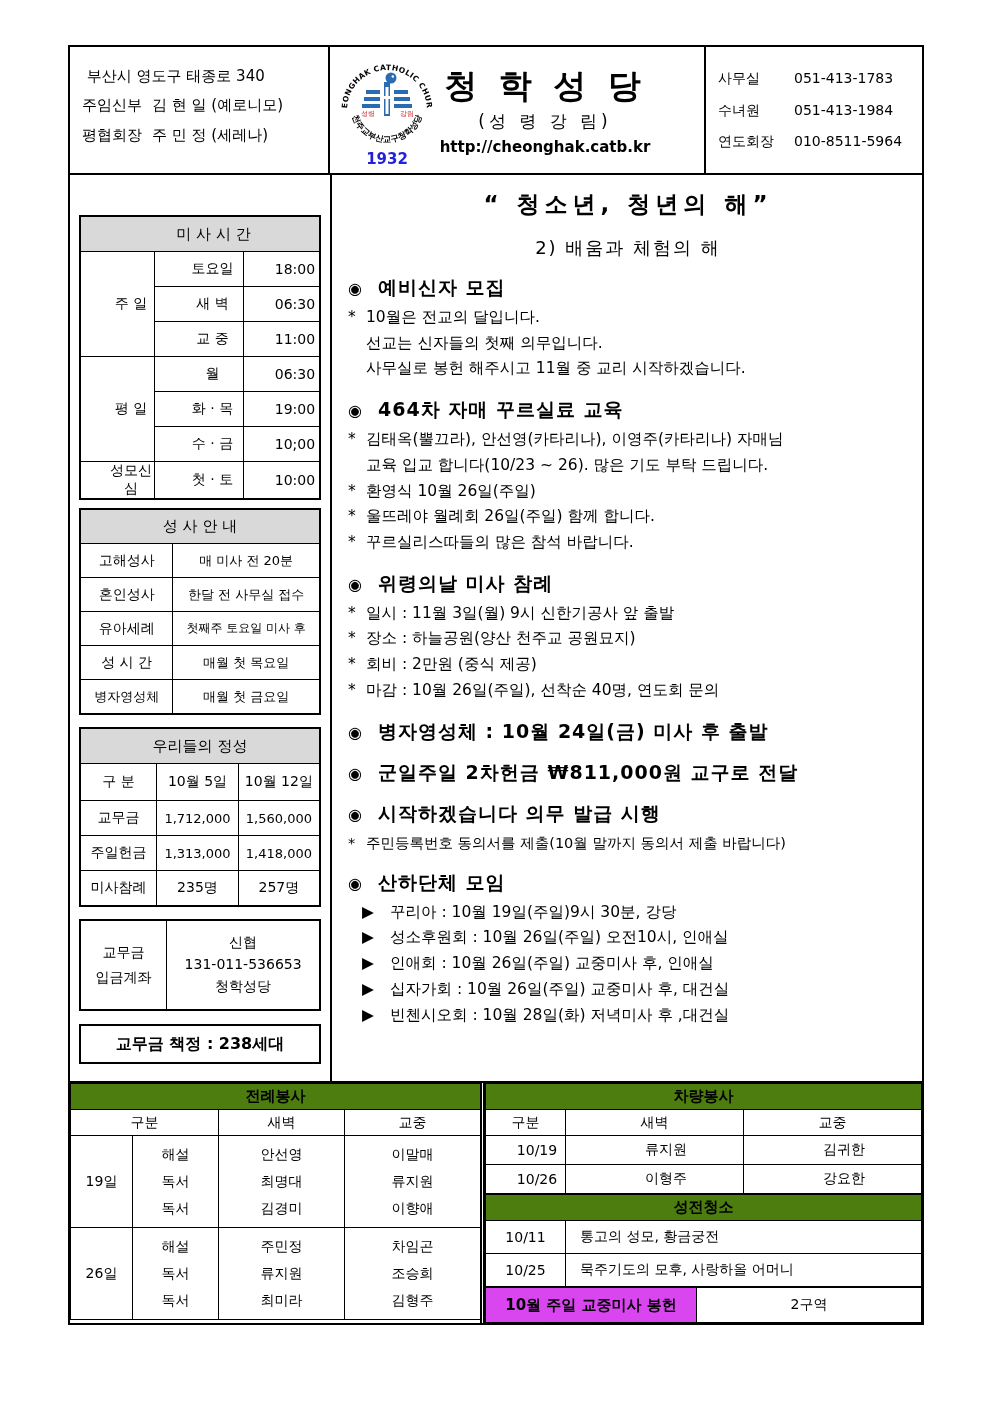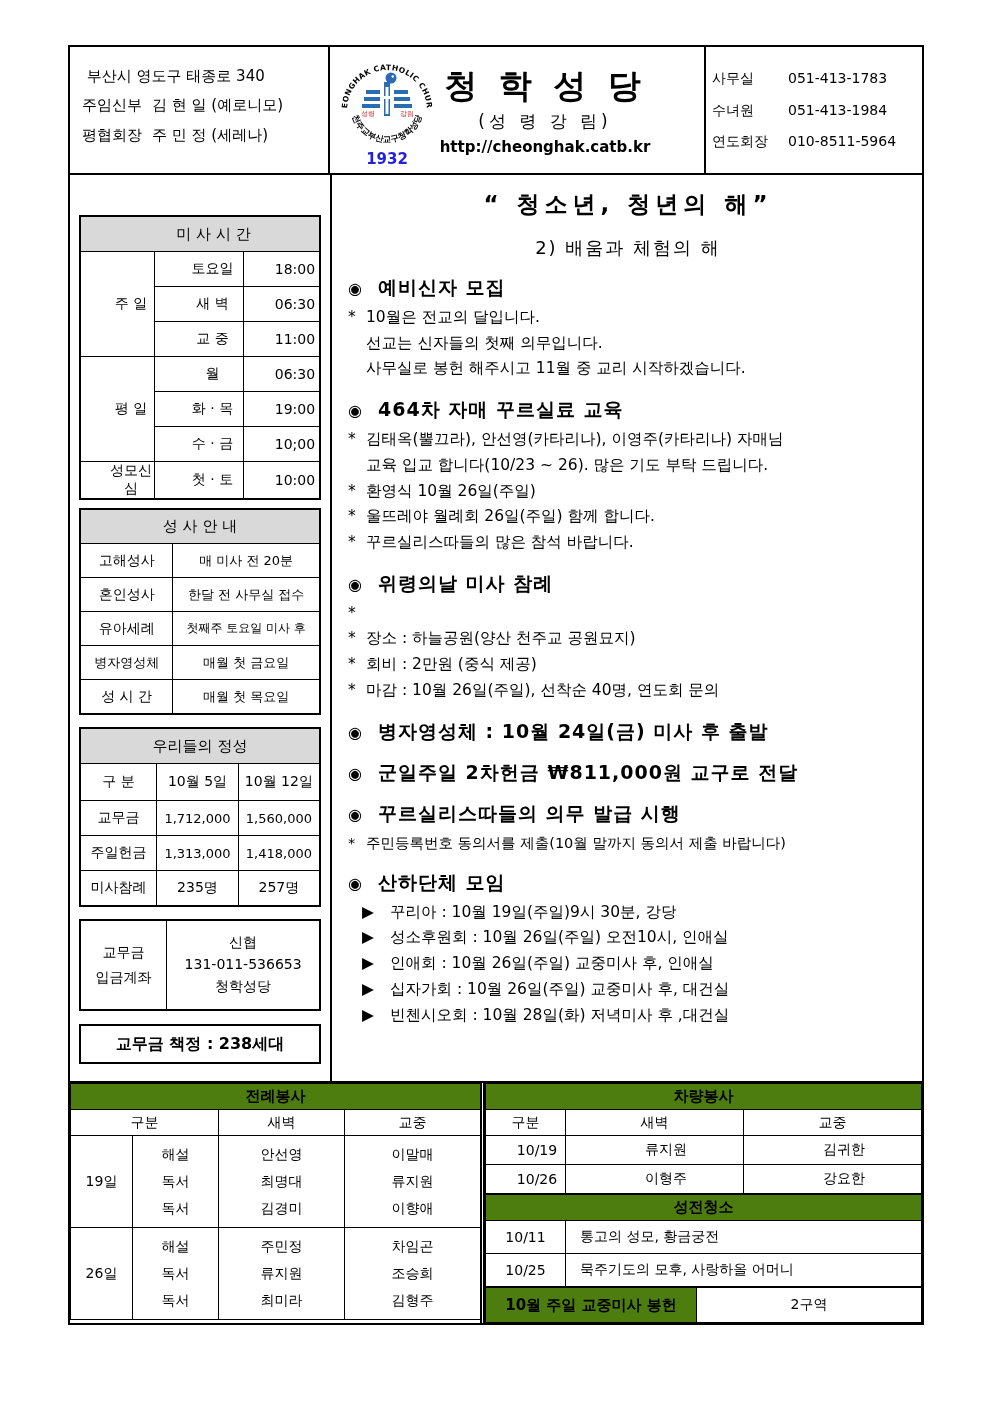--- a/index.html
+++ b/index.html
@@ -13,21 +13,21 @@
 
   
   .header{display:flex;border-bottom:2px solid #000;height:128px;box-sizing:border-box;}
   .h-left{width:260px;box-sizing:border-box;border-right:2px solid #000;padding:15px 4px 0 12px;font-size:15px;line-height:1.95;white-space:nowrap;}
   .h-left .lbl{margin-right:10px;}
   .h-center{flex:1;display:flex;align-items:center;padding:4px 2px 4px 8px;min-width:0;}
   .name-block{flex:1;text-align:center;}
   .church-name{font-size:33px;font-weight:bold;letter-spacing:5px;white-space:nowrap;}
   .church-sub{font-size:17px;letter-spacing:4px;margin-top:1px;}
   .church-url{font-size:15px;margin-top:5px;font-weight:bold;}
-  .h-right{width:218px;box-sizing:border-box;border-left:2px solid #000;padding:16px 4px 0 6px;font-size:14px;line-height:2.25;margin-left:48px;}
+  .h-right{width:218px;box-sizing:border-box;border-left:2px solid #000;padding:16px 4px 0 12px;font-size:14px;line-height:2.25;margin-left:48px;}
   .contact-row{display:flex;white-space:nowrap;}
   .contact-label{display:inline-block;width:68px;text-align:justify;text-align-last:justify;margin-right:8px;flex:none;}
 
   
   .body-row{display:flex;border-bottom:2px solid #000;min-height:908px;box-sizing:border-box;}
   .sidebar{width:260px;box-sizing:border-box;padding-top:40px;flex:none;}
   .content{flex:1;border-left:2px solid #000;padding:10px 14px 0 16px;min-width:0;}
 
   
   table{border-collapse:collapse;}
@@ -67,21 +67,21 @@
   .b-right{flex:1;border-left:5px double #000;min-width:0;}
   .bt{width:100%;font-size:14px;text-align:center;table-layout:fixed;}
   .bt td{border:1px solid #000;height:25px;padding:0 2px;}
   .bt .ttl td{background:#4d7c0f;font-weight:bold;font-size:15px;}
   .bt td.tall{height:91px;}
   .bt td.tall div{line-height:1.95;}
   .bt td.left{text-align:left;padding-left:14px;}
   #vehicle-table td.r{height:28px;padding-left:25px;}
   #clean-table td{height:32px;}
   #offer-table td{height:34px;}
-  #offer-table td.lab{background:#4d7c0f;font-weight:bold;font-size:15px;}
+  #offer-table td.lab{background:#d946ef;font-weight:bold;font-size:15px;}
 </style>
 </head>
 <body>
 
 <div class="sheet">
   <div class="outer">
 
     <div class="header">
       <div class="h-left">
         <div>&nbsp;<span>부산시 영도구 태종로 340</span></div>
@@ -204,26 +204,26 @@
               </tr>
           <tr>
                 <td>혼인성사</td>
                 <td class="v">한달 전 사무실 접수</td>
               </tr>
           <tr>
                 <td>유아세례</td>
                 <td class="v sm">첫째주 토요일 미사 후</td>
               </tr>
           <tr>
+                <td>성 시 간</td>
+                <td class="v">매월 첫 목요일</td>
+              </tr>
+          <tr>
                 <td style="font-size:13px">병자영성체</td>
                 <td class="v">매월 첫 금요일</td>
-              </tr>
-          <tr>
-                <td>성 시 간</td>
-                <td class="v">매월 첫 목요일</td>
               </tr>
         </tbody>
           </table>
 
         <table class="sb mt12" id="off-table">
           <colgroup>
               <col style="width:76px">
               <col style="width:81px">
               <col style="width:81px">
             </colgroup>
@@ -332,20 +332,21 @@
         </div>
 
         <div class="section">
           <div class="sec-head">
               <span class="bullet">◉</span>
               <span>위령의날 미사 참례</span>
             </div>
           <div class="items">
             <div class="item">
                 <span class="m">*</span>
+                <span>일시 : 11월 3일(월) 9시 신한기공사 앞 출발</span>
               </div>
             <div class="item">
                 <span class="m">*</span>
                 <span>장소 : 하늘공원(양산 천주교 공원묘지)</span>
               </div>
             <div class="item">
                 <span class="m">*</span>
                 <span>회비 : 2만원 (중식 제공)</span>
               </div>
             <div class="item">
@@ -365,21 +366,21 @@
         <div class="section">
           <div class="sec-head">
               <span class="bullet">◉</span>
               <span>군일주일 2차헌금 ₩811,000원 교구로 전달</span>
             </div>
         </div>
 
         <div class="section">
           <div class="sec-head">
               <span class="bullet">◉</span>
-              <span>꾸르실리스따들의 의무 발급 시행</span>
+              <span>시작하겠습니다 의무 발급 시행</span>
             </div>
           <div class="items">
             <div class="item sm">
                 <span class="m">*</span>
                 <span>주민등록번호 동의서를 제출(10월 말까지 동의서 제출 바랍니다)</span>
               </div>
           </div>
         </div>
 
         <div class="section">

